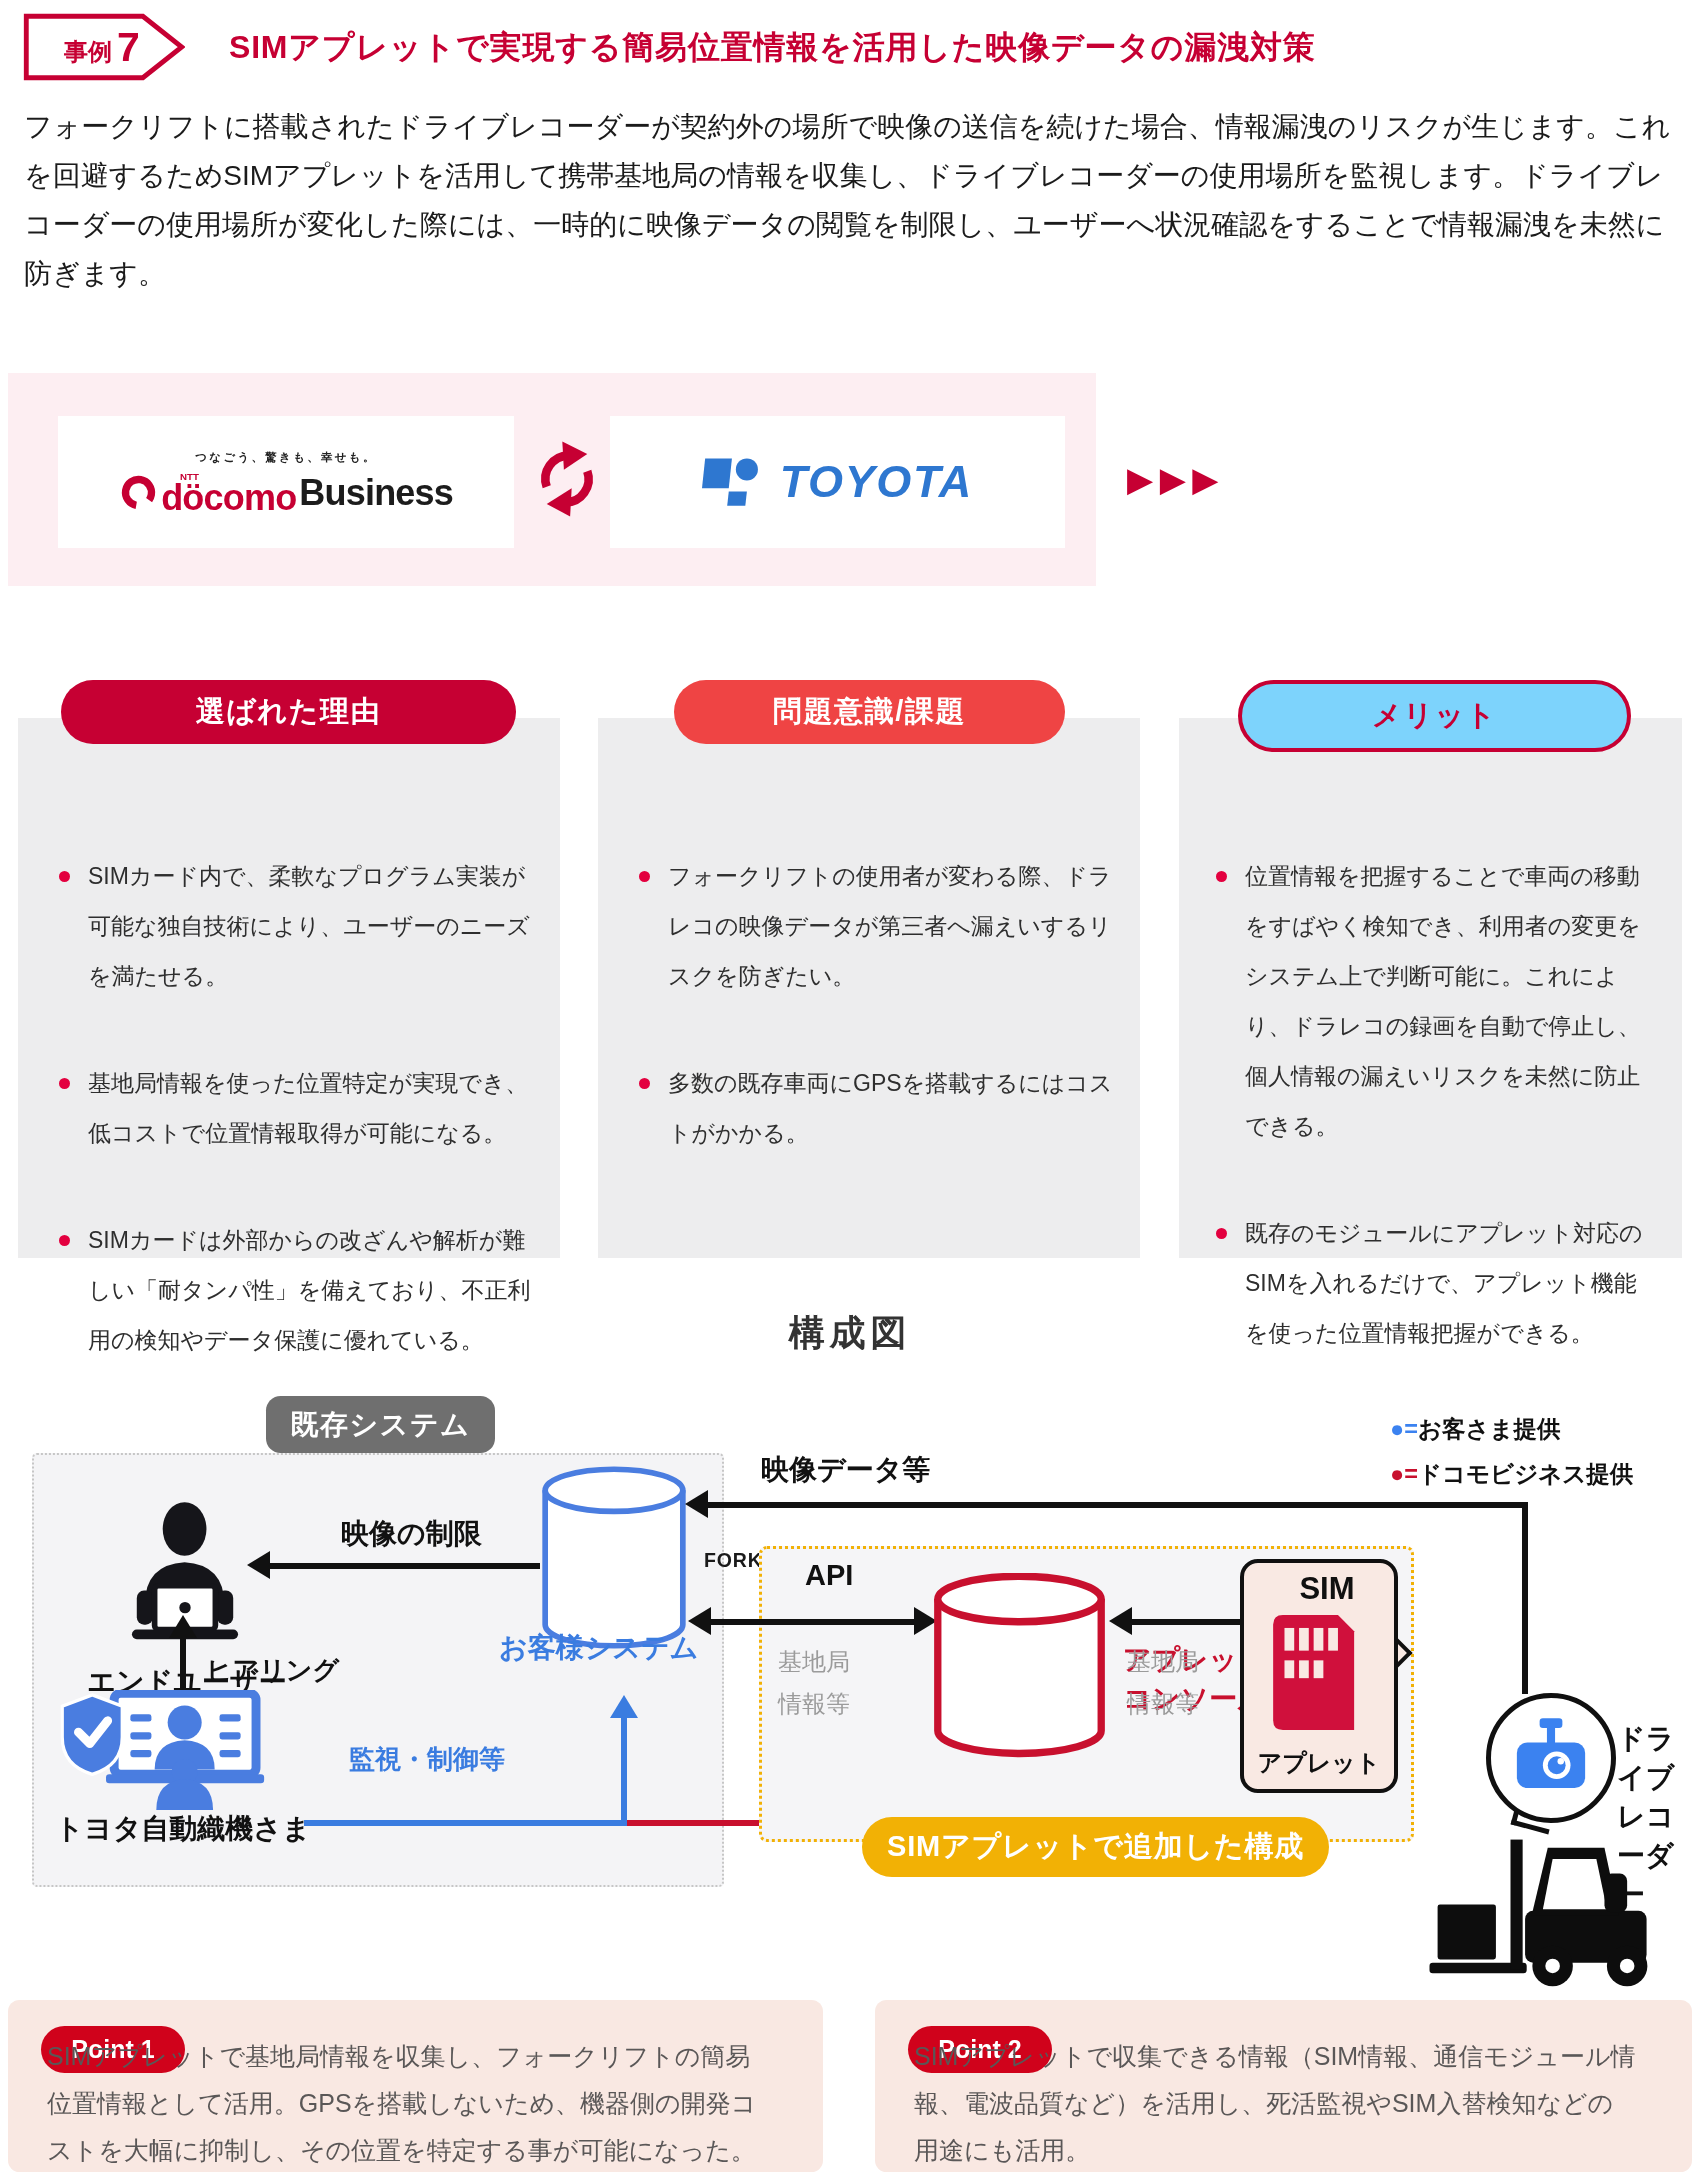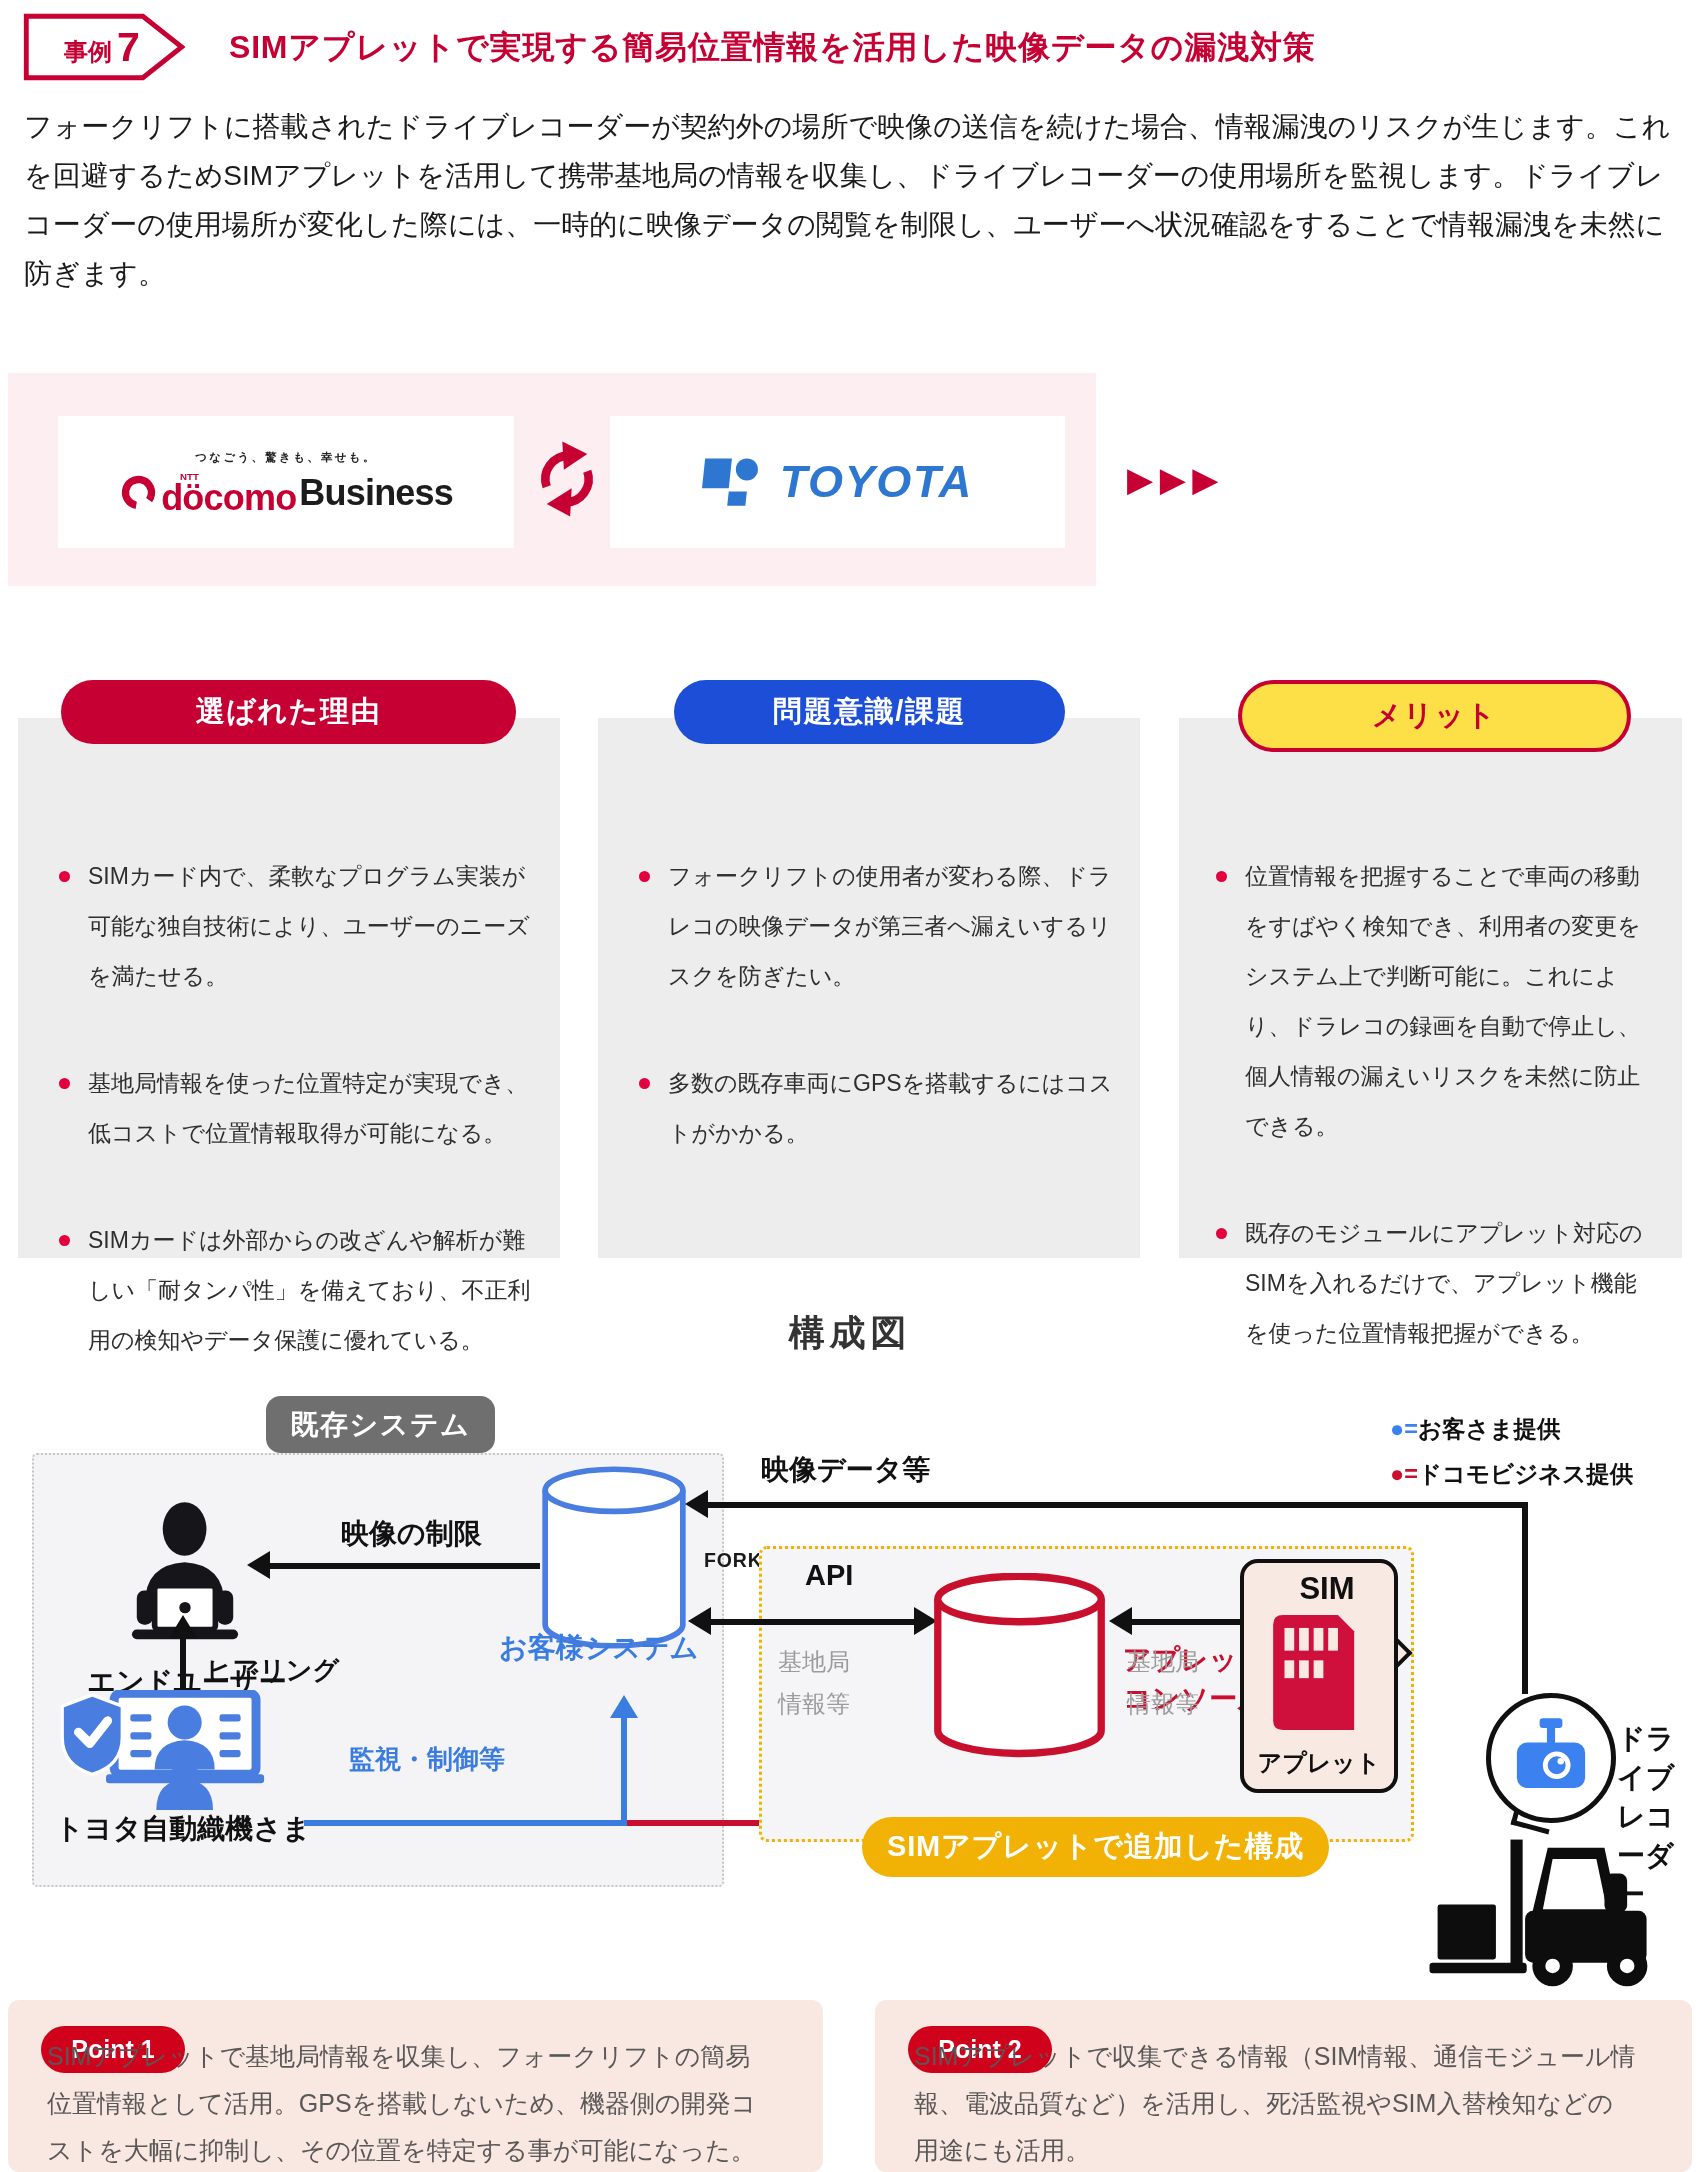--- a/index.html
+++ b/index.html
@@ -26,22 +26,22 @@
   .toyota-word{font-size:45px;font-weight:bold;font-style:italic;color:#2e77d0;letter-spacing:1.6px;margin-left:14.6px;}
   .fwd-arrows{left:1127px;top:459px;font-size:34px;color:#c60033;letter-spacing:6.5px;font-weight:bold;}
   .customer-box{left:1264px;top:373px;width:429px;height:213px;background:#fdeef2;
                 display:flex;align-items:center;justify-content:center;}
   .customer-box span{font-size:34px;font-weight:bold;color:#c60033;letter-spacing:1.6px;}
   
   .col-card{top:718px;height:540px;background:#ededee;}
   .pill{top:680px;height:64px;border-radius:39px;display:flex;align-items:center;justify-content:center;
         font-size:29px;font-weight:bold;letter-spacing:1.6px;}
   .pill-red{background:#c60033;color:#fff;}
-  .pill-blue{background:#1d4ed8;color:#fff;}
-  .pill-outline{background:#fde047;border:4px solid #c60033;color:#c60033;}
+  .pill-blue{background:#ef4444;color:#fff;}
+  .pill-outline{background:#7dd3fc;border:4px solid #c60033;color:#c60033;}
   .bullets{top:851px;}
   .bullet{position:relative;padding-left:31px;font-size:23px;line-height:50px;color:#2e2e2e;margin-bottom:57px;}
   .dot{position:absolute;left:1.6px;top:19.5px;width:11.4px;height:11.4px;border-radius:50%;background:#e3003f;}
   
   .diagram-title{left:0;top:1309px;width:1700px;text-align:center;font-size:36px;font-weight:bold;color:#333;letter-spacing:4.9px;}
   .legend-row{font-size:23.5px;font-weight:600;color:#111;}
   .legend-sym-blue{color:#3b82f0;font-weight:bold;}
   .legend-sym-red{color:#c8102e;font-weight:bold;}
   .existing-box{left:32px;top:1453px;width:688px;height:430px;background:#f4f4f6;
                 border:2.4px dotted #c6c6c6;border-radius:4.9px;}

